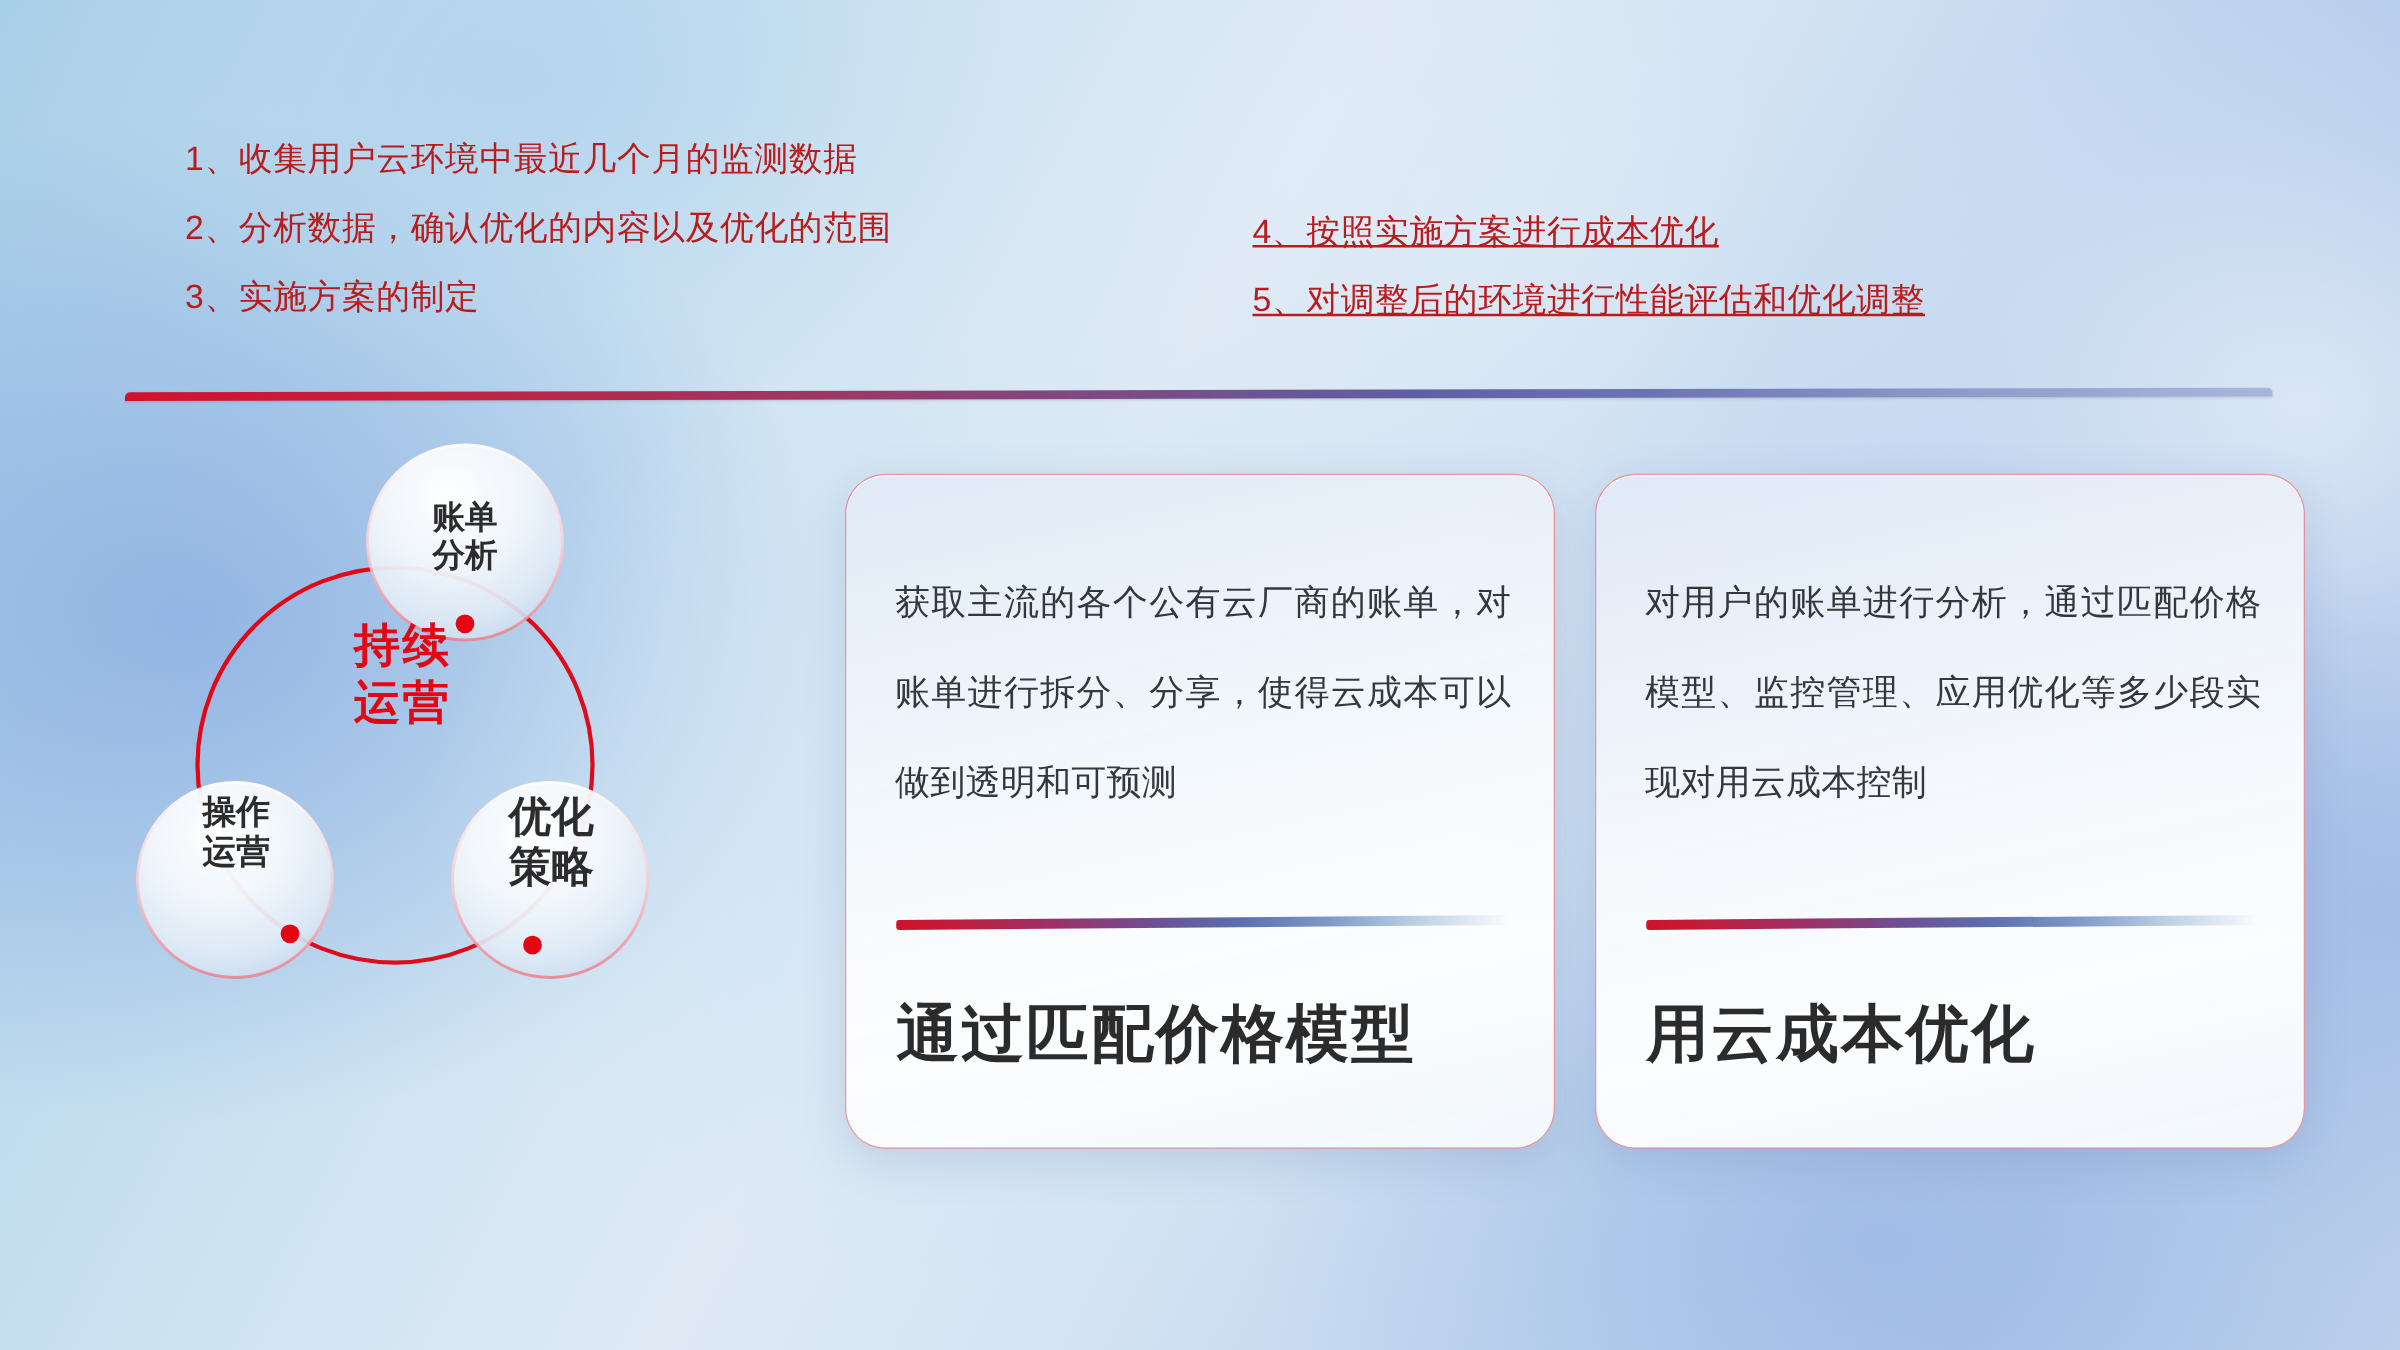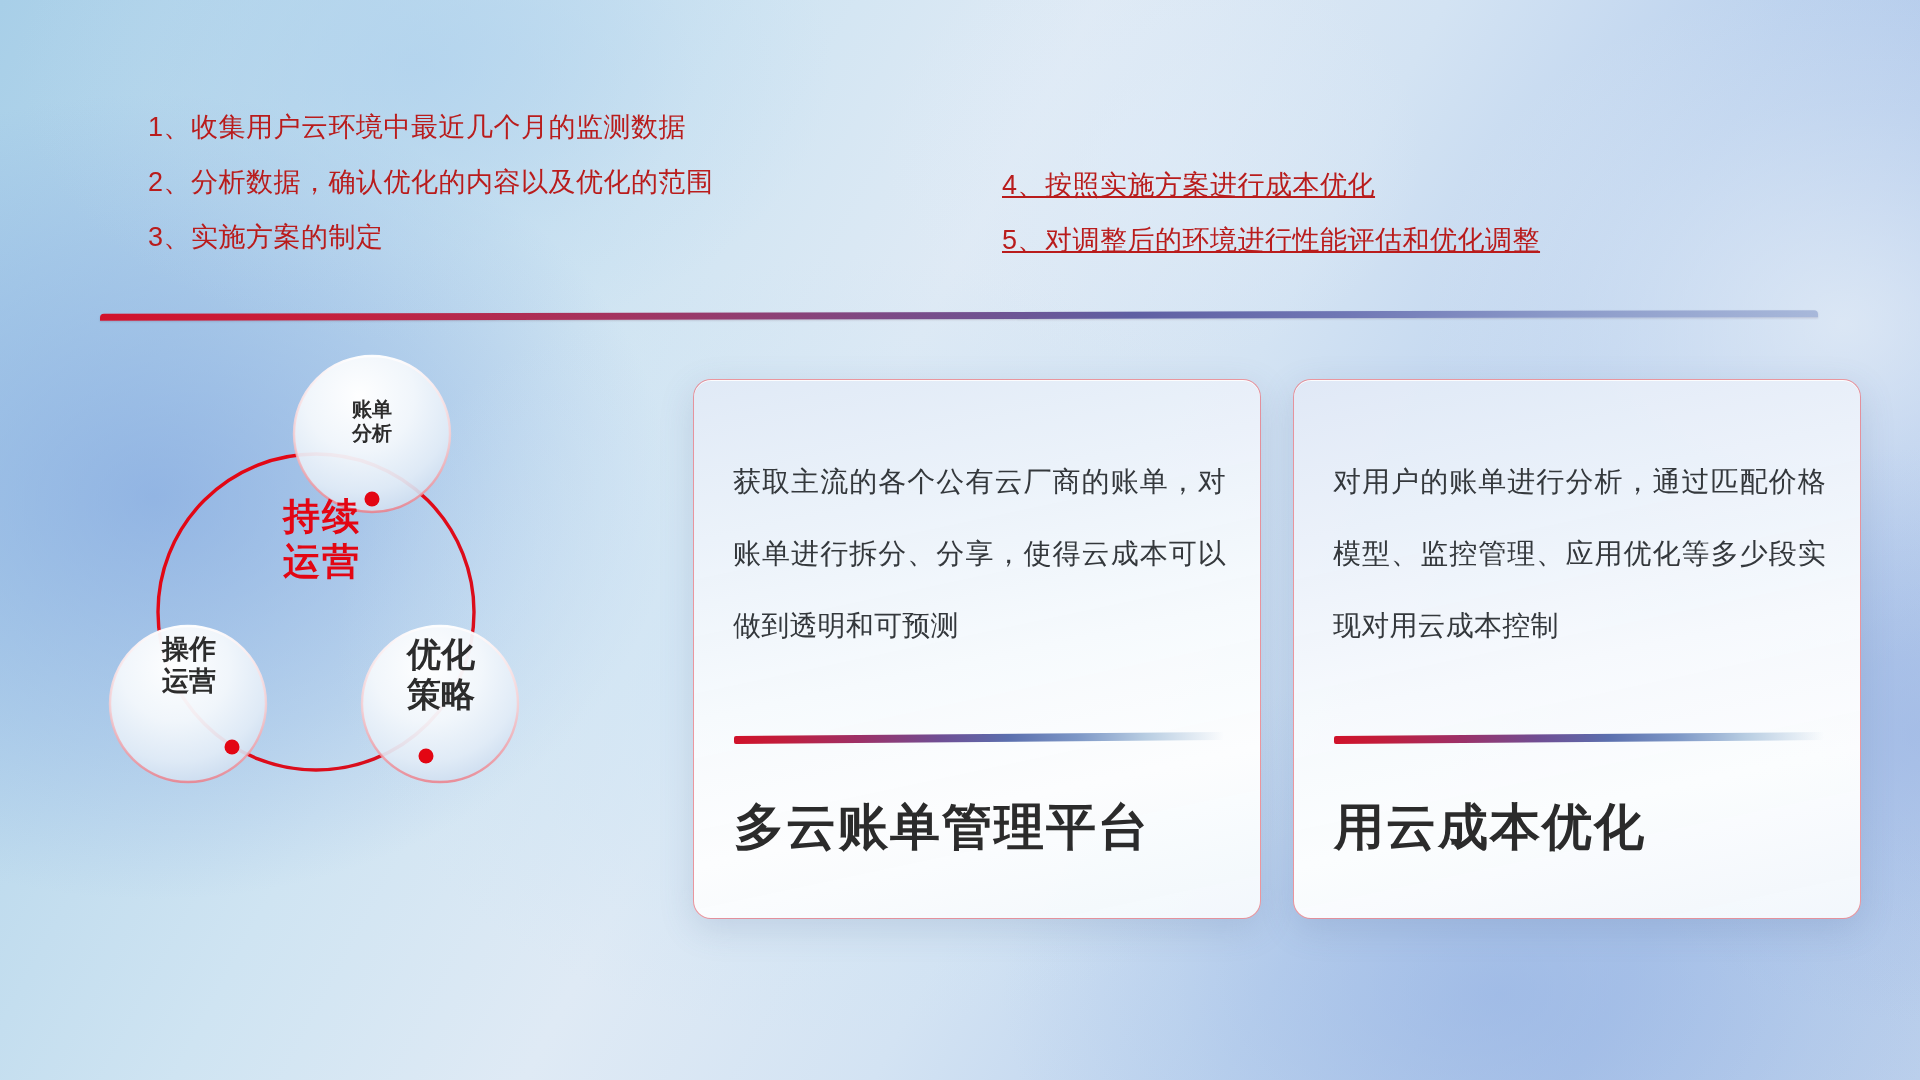--- a/index.html
+++ b/index.html
@@ -99,48 +99,47 @@
   .venn svg { position: absolute; left: 0; top: 0; }
 
   .node-label {
     position: absolute;
     text-align: center;
     line-height: 1.18;
     font-weight: 700;
     color: #2c2c2c;
     white-space: pre-line;
   }
-  .node-top    { left: 206px; top: 46px;  width: 140px; font-size: 20px; }
+  .node-top    { left: 206px; top: 46px;  width: 140px; font-size: 26px; }
   .node-left   { left: 28px;  top: 282px; width: 130px; font-size: 27px; }
   .node-right  { left: 280px; top: 282px; width: 130px; font-size: 34px; }
   .node-center {
     left: 136px; top: 142px; width: 180px;
     font-size: 37px; font-weight: 700; color: #e30613;
     letter-spacing: 2px; line-height: 1.22;
   }
 
   
   .card {
     position: absolute;
     top: 379px;
     width: 568px;
     height: 540px;
-    border-radius: 18px;
+    border-radius: 32px;
     border: 1.6px solid rgba(226,88,100,0.62);
     background:
       linear-gradient(168deg,
         rgba(224,233,246,0.97) 0%,
         rgba(236,242,250,0.97) 26%,
         rgba(247,250,253,0.98) 52%,
         rgba(252,253,254,0.99) 74%,
         rgba(243,248,252,0.98) 100%);
     box-shadow: 0 10px 34px rgba(84,108,150,0.18), inset 0 1px 0 rgba(255,255,255,0.85);
     box-sizing: border-box;
     overflow: hidden;
-    margin-left: 17px;
   }
   .card-1 { left: 676px; }
   .card-2 { left: 1276px; }
 
   .card-body {
     position: absolute;
     left: 39px;
     right: 34px;
     top: 66px;
     font-size: 28px;
@@ -248,21 +247,21 @@
 运营</div>
     <div class="node-label node-right">优化
 策略</div>
     <div class="node-label node-center">持续
 运营</div>
   </div>
 
   <div class="card card-1">
     <div class="card-body">获取主流的各个公有云厂商的账单，对账单进行拆分、分享，使得云成本可以做到透明和可预测</div>
     <div class="card-divider"></div>
-    <div class="card-title">多云账单管理平台</div>
+    <div class="card-title">通过匹配价格模型</div>
   </div>
 
   <div class="card card-2">
     <div class="card-body">对用户的账单进行分析，通过匹配价格模型、监控管理、应用优化等多少段实现对用云成本控制</div>
     <div class="card-divider"></div>
     <div class="card-title">用云成本优化</div>
   </div>
 
 </div>
 

